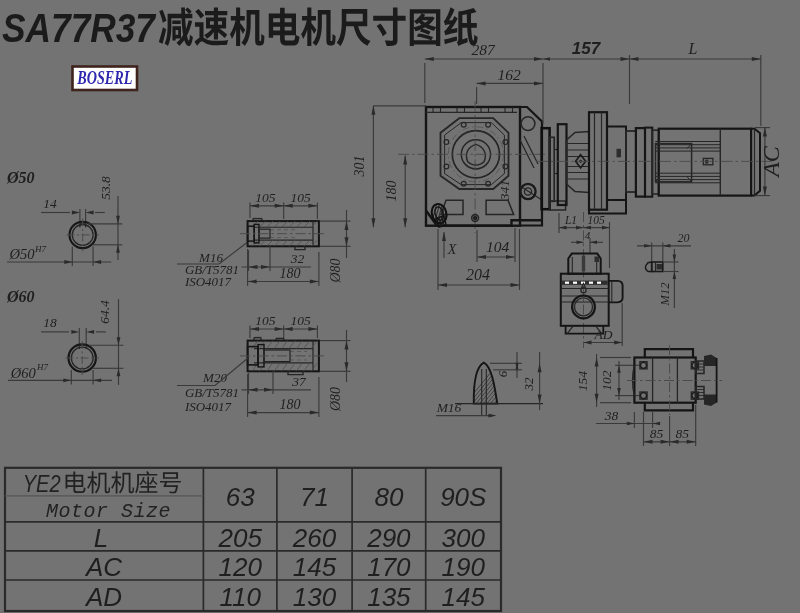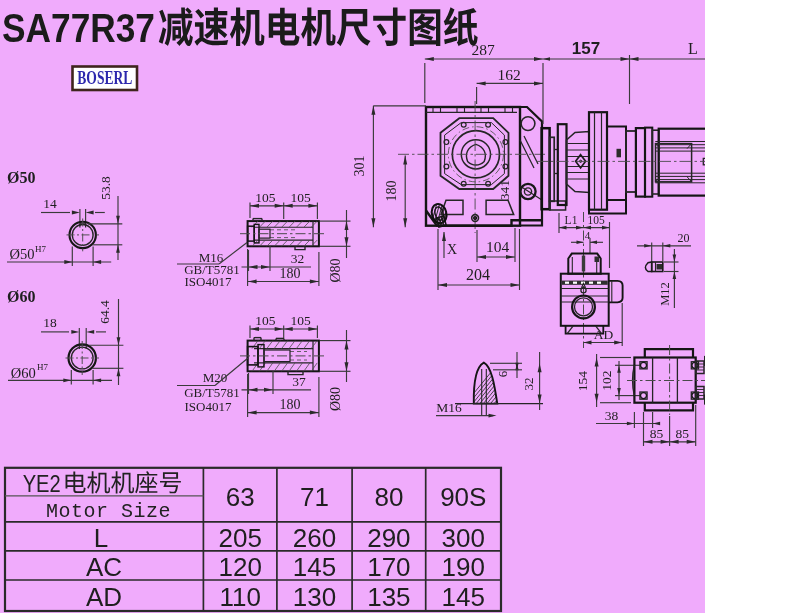--- a/index.html
+++ b/index.html
@@ -1,15 +1,15 @@
 <!DOCTYPE html>
 <html><head><meta charset="utf-8">
 <style>
 html,body{margin:0;padding:0;background:#ffffff;}
-#page{width:705px;height:613px;position:relative;background:#f0abfc;overflow:hidden;}
+#page{width:800px;height:613px;position:relative;background:#737373;overflow:hidden;font-style:italic;}
 </style></head>
 <body>
 <div id="page">
 <svg width="800" height="613" viewBox="0 0 800 613">
 
 <g>
 <text x="2.0" y="41.5" font-family="Liberation Sans" font-size="41" text-anchor="start" fill="#1b1b1b" font-weight="bold" textLength="153" lengthAdjust="spacingAndGlyphs">SA77R37</text>
 <path transform="translate(158.0,42.3) scale(0.03560,-0.04090)" d="M402 534V447H637V534ZM34 758C76 669 119 552 134 480L236 524C218 595 171 708 127 794ZM22 8 127 -33C163 70 201 201 231 321L137 366C104 237 57 96 22 8ZM651 848 656 696H270V417C270 283 263 98 186 -31C211 -42 258 -73 277 -92C361 49 375 267 375 417V591H661C670 429 684 287 706 176C687 149 667 123 646 99V391H406V45H495V91H639C603 51 563 16 519 -14C542 -31 582 -69 598 -88C649 -48 696 -1 738 52C770 -38 812 -89 867 -90C906 -91 955 -51 979 131C961 140 916 168 898 190C892 96 882 44 867 44C848 45 830 88 814 162C876 265 924 385 959 519L860 539C841 462 817 390 787 324C778 402 770 493 764 591H965V696H881L944 748C920 778 871 820 830 848L762 795C799 766 843 726 866 696H759L755 848ZM495 298H567V183H495Z" fill="#1b1b1b"></path>
         <path transform="translate(193.6,42.3) scale(0.03560,-0.04090)" d="M46 752C101 700 170 628 200 580L297 654C263 701 191 769 136 817ZM279 491H38V380H164V114C120 94 71 59 25 16L98 -87C143 -31 195 28 230 28C255 28 288 1 335 -22C410 -60 497 -71 617 -71C715 -71 875 -65 941 -60C943 -28 960 26 973 57C876 43 723 35 621 35C515 35 422 42 355 75C322 91 299 106 279 117ZM459 516H569V430H459ZM685 516H798V430H685ZM569 848V763H321V663H569V608H349V339H517C463 273 379 211 296 179C321 157 355 115 372 88C444 124 514 184 569 253V71H685V248C759 200 832 145 872 103L945 185C897 231 807 291 724 339H914V608H685V663H947V763H685V848Z" fill="#1b1b1b"></path>
         <path transform="translate(229.2,42.3) scale(0.03560,-0.04090)" d="M488 792V468C488 317 476 121 343 -11C370 -26 417 -66 436 -88C581 57 604 298 604 468V679H729V78C729 -8 737 -32 756 -52C773 -70 802 -79 826 -79C842 -79 865 -79 882 -79C905 -79 928 -74 944 -61C961 -48 971 -29 977 1C983 30 987 101 988 155C959 165 925 184 902 203C902 143 900 95 899 73C897 51 896 42 892 37C889 33 884 31 879 31C874 31 867 31 862 31C858 31 854 33 851 37C848 41 848 55 848 82V792ZM193 850V643H45V530H178C146 409 86 275 20 195C39 165 66 116 77 83C121 139 161 221 193 311V-89H308V330C337 285 366 237 382 205L450 302C430 328 342 434 308 470V530H438V643H308V850Z" fill="#1b1b1b"></path>

